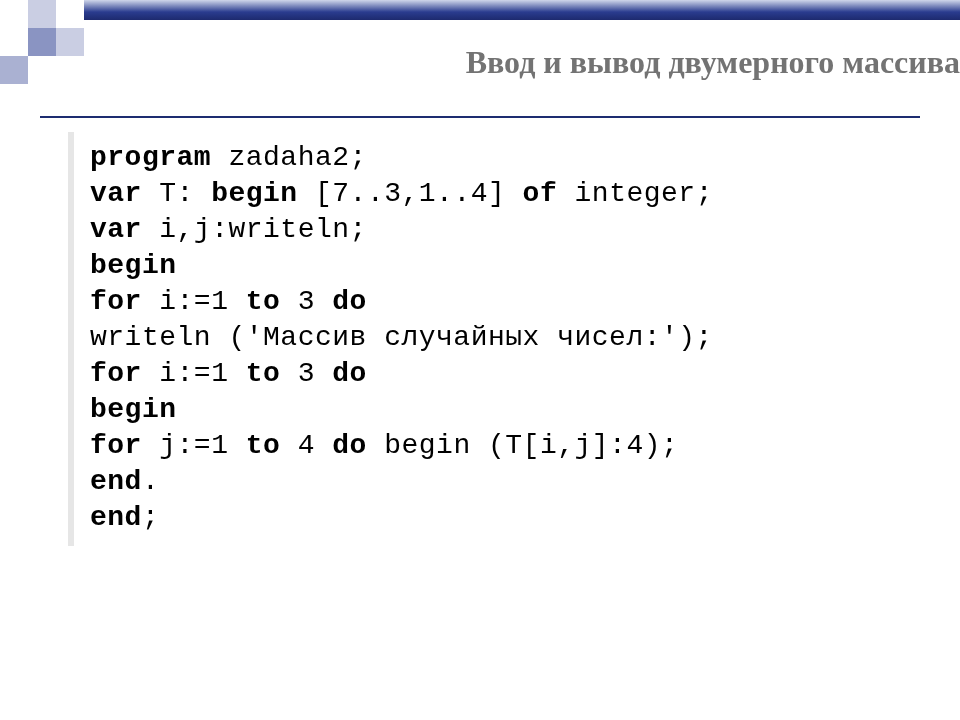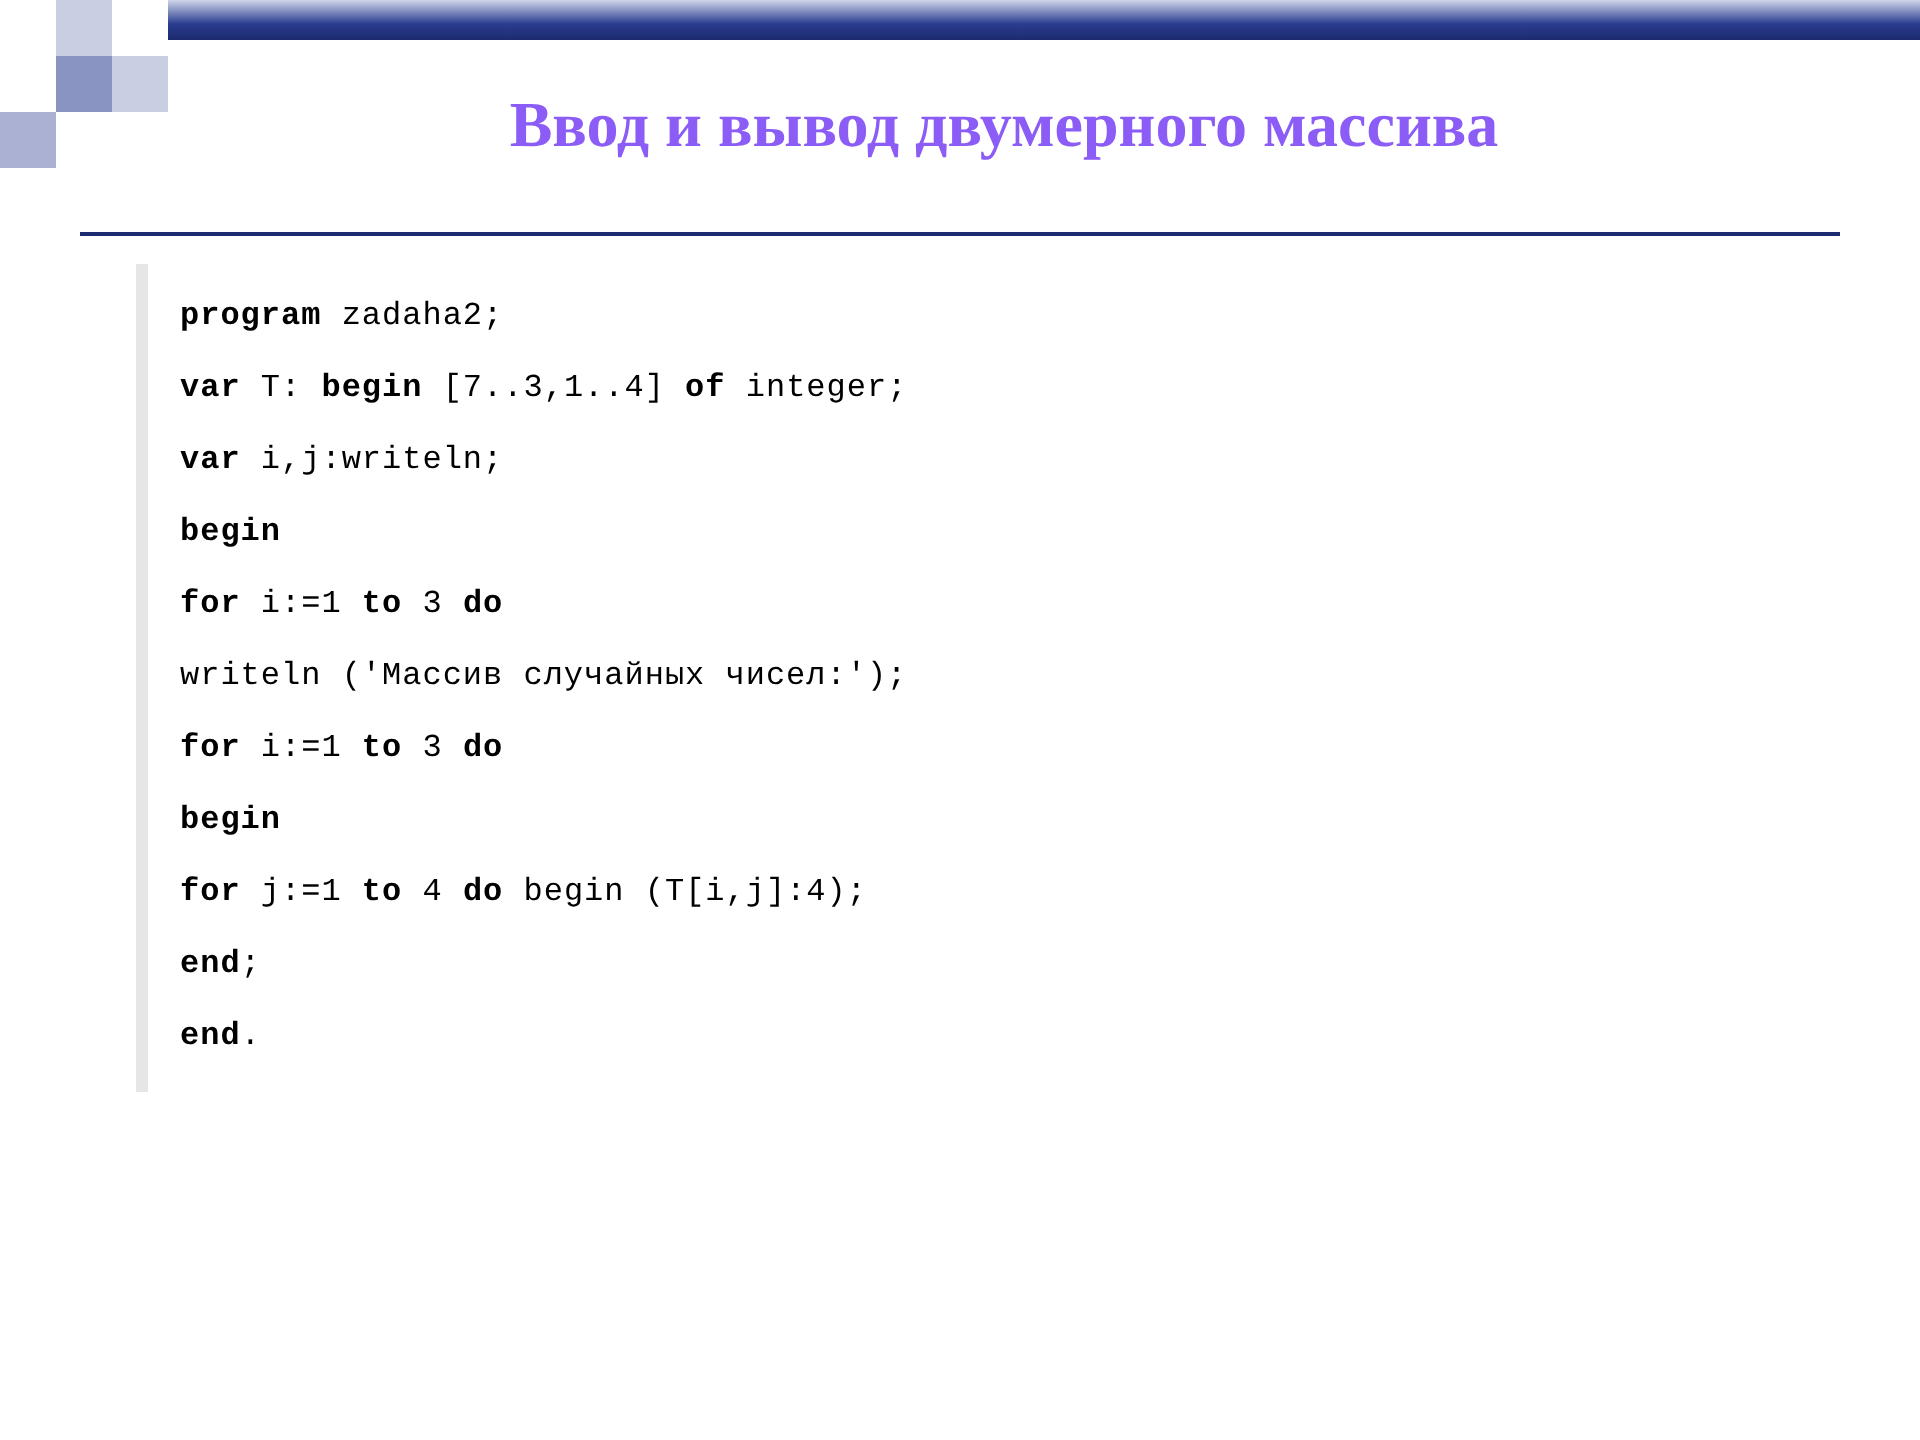--- a/index.html
+++ b/index.html
@@ -38,44 +38,44 @@
     right: 0;
     height: 20px;
     background: linear-gradient(#cfd6ea, #2a3c8f 60%, #1d2a6e);
   }
 
   .title {
     position: absolute;
     top: 44px;
     left: 0;
     right: 0;
-    text-align: center;
+    text-align: right;
     font-size: 32px;
     font-weight: bold;
-    color: #8b5cf6;
+    color: #737373;
     margin-left: 44px;
   }
   .rule {
     position: absolute;
     left: 40px;
     right: 40px;
     top: 116px;
     height: 0;
     border-top: 2px solid #1d2c70;
   }
 
   .code-block {
     position: absolute;
     left: 68px;
     top: 132px;
     width: 600px;
     border-left: 6px solid #e6e6e6;
     padding: 8px 0 10px 16px;
     font-family: "Courier New", Courier, monospace;
-    font-size: 16px;
+    font-size: 28px;
     line-height: 36px;
     color: #000;
     letter-spacing: .5px;
   }
   .kw { font-weight: bold; }
   .code-line { white-space: pre; }
 </style>
 </head>
 <body>
 
@@ -95,17 +95,17 @@
   <div class="code-block" id="code-block">
       <div class="code-line"><span class="kw">program </span><span>zadaha2;</span></div>
       <div class="code-line"><span class="kw">var </span><span>T: </span><span class="kw">begin </span><span>[7..3,1..4] </span><span class="kw">of </span><span>integer;</span></div>
       <div class="code-line"><span class="kw">var </span><span>i,j:writeln;</span></div>
       <div class="code-line"><span class="kw">begin</span></div>
       <div class="code-line"><span class="kw">for </span><span>i:=1 </span><span class="kw">to </span><span>3 </span><span class="kw">do</span></div>
       <div class="code-line"><span>writeln ('Массив случайных чисел:');</span></div>
       <div class="code-line"><span class="kw">for </span><span>i:=1 </span><span class="kw">to </span><span>3 </span><span class="kw">do</span></div>
       <div class="code-line"><span class="kw">begin</span></div>
       <div class="code-line"><span class="kw">for </span><span>j:=1 </span><span class="kw">to </span><span>4 </span><span class="kw">do </span><span>begin (T[i,j]:4);</span></div>
+      <div class="code-line"><span class="kw">end</span><span>.</span></div>
       <div class="code-line"><span class="kw">end</span><span>;</span></div>
-      <div class="code-line"><span class="kw">end</span><span>.</span></div>
     </div>
 
 </div>
 
 </body></html>

